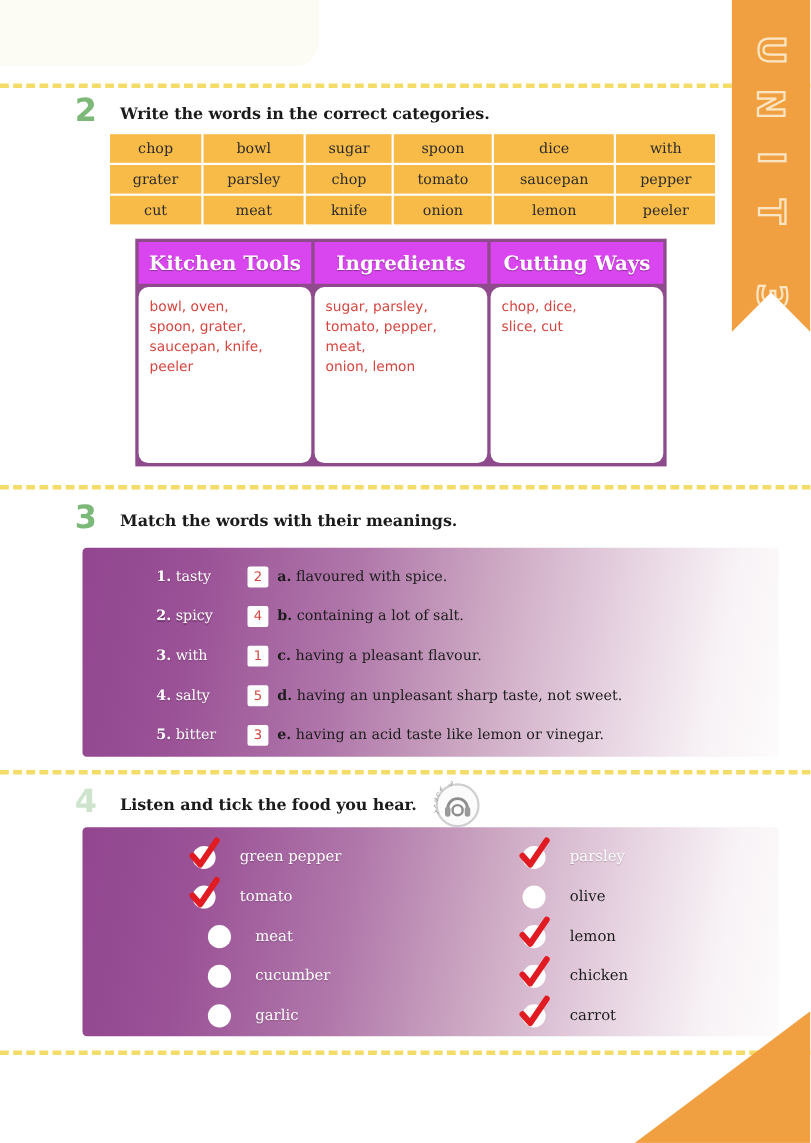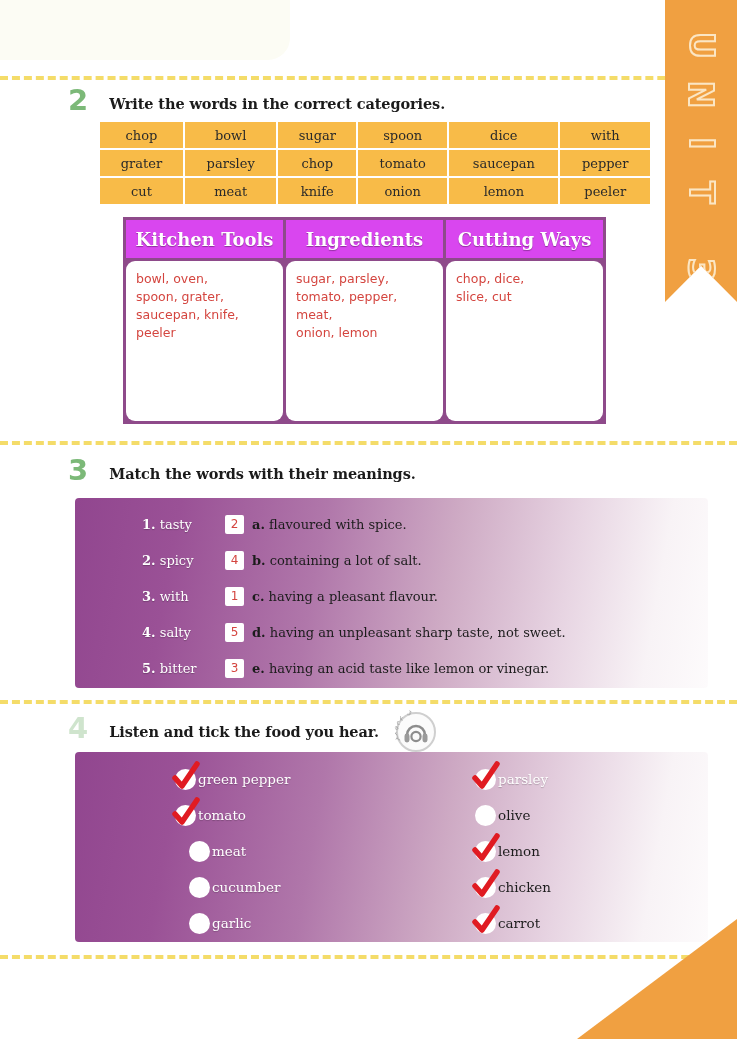--- a/index.html
+++ b/index.html
@@ -254,21 +254,21 @@
   .tick-grid {
     position: absolute;
     inset: 0;
     display: grid;
     grid-template-columns: 300px 1fr;
     grid-template-rows: repeat(5, 36px);
     align-content: center;
     padding: 8px 0 0 100px;
     box-sizing: border-box;
   }
-  .tick-item { display: flex; align-items: center; gap: 2px; }
+  .tick-item { display: flex; align-items: center; gap: 22px; }
   .tick-item.indent { padding-left: 14px; }
   .circle {
     position: relative;
     width: 21px;
     height: 21px;
     border-radius: 50%;
     background: #ffffff;
     flex: none;
   }
   .circle svg { position: absolute; left: -5px; top: -9px; }

